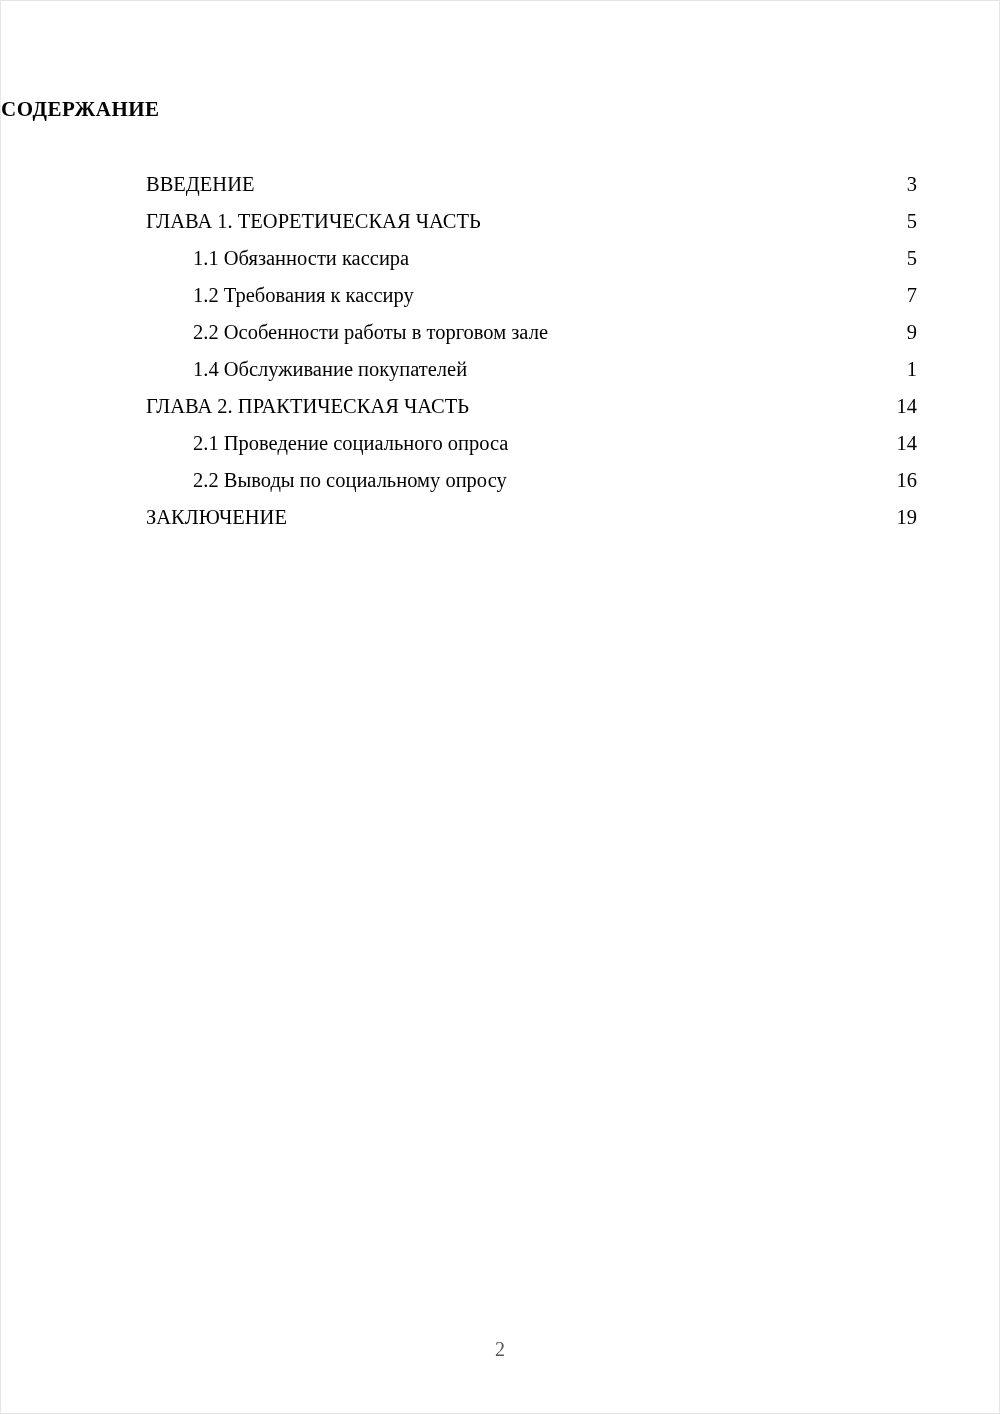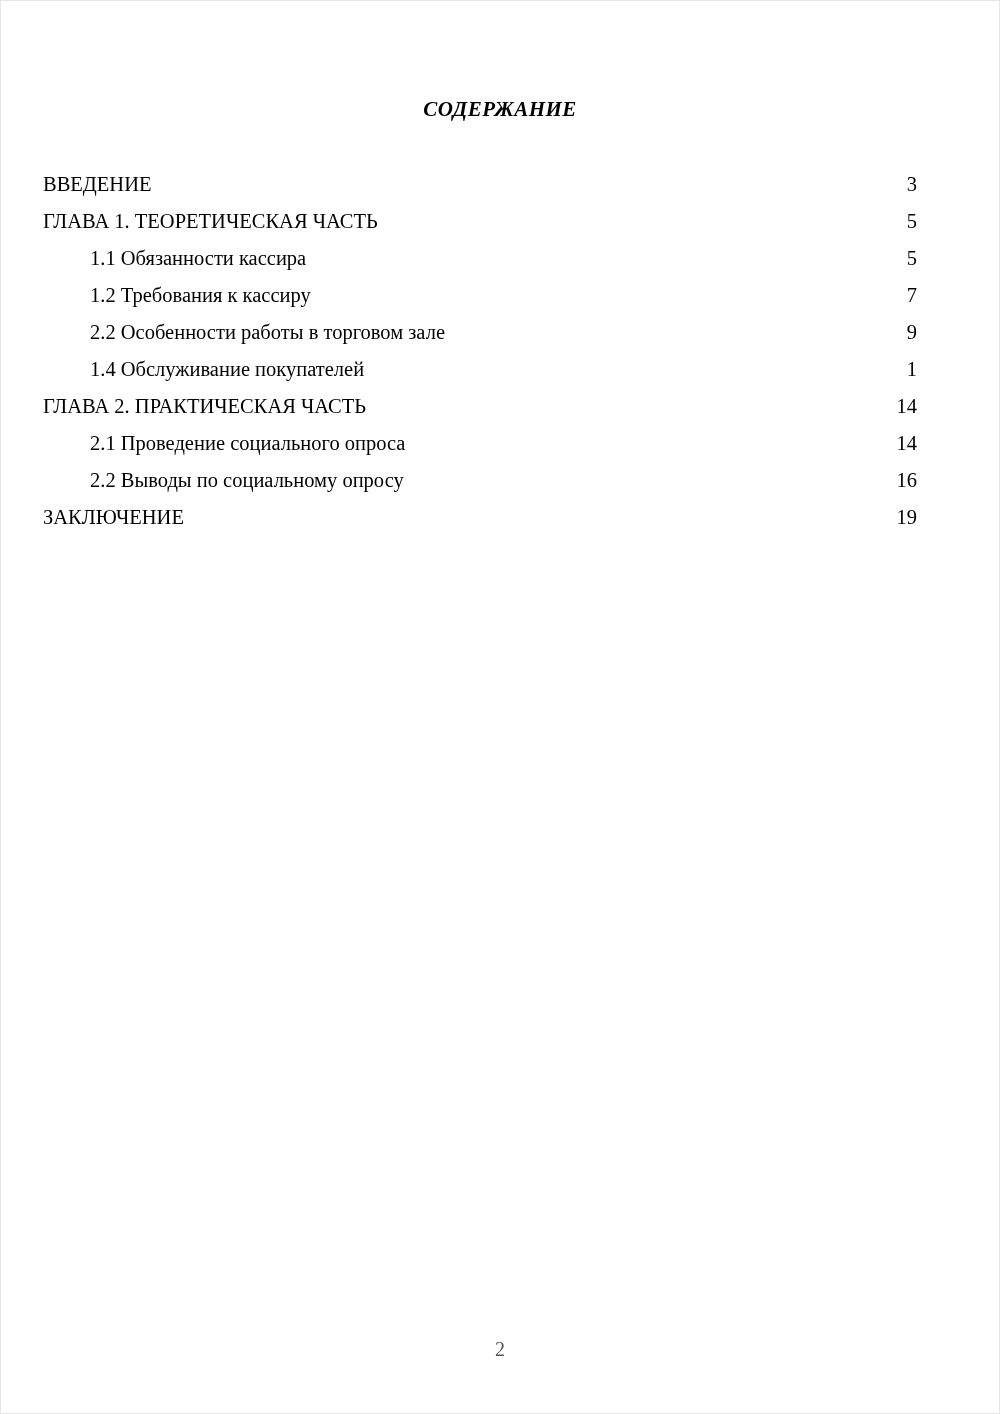--- a/index.html
+++ b/index.html
@@ -14,30 +14,28 @@
     margin: 0 auto;
     background: #ffffff;
     box-sizing: border-box;
     border: 1px solid #e6e6e6;
     font-family: "Liberation Serif", serif;
     color: #000000;
     overflow: hidden;
   }
   .doc-title {
     margin-top: 96px;
-    text-align: center;
     font-size: 21px;
     font-weight: bold;
     letter-spacing: 0.5px;
-    font-style: italic;
   }
   .toc {
     margin-top: 44px;
+    padding-left: 145px;
     padding-right: 82px;
-    margin-left: 42px;
   }
   .toc-row {
     display: flex;
     justify-content: space-between;
     align-items: baseline;
     font-size: 20.5px;
     line-height: 37px;
     white-space: nowrap;
   }
   .toc-row .label {

